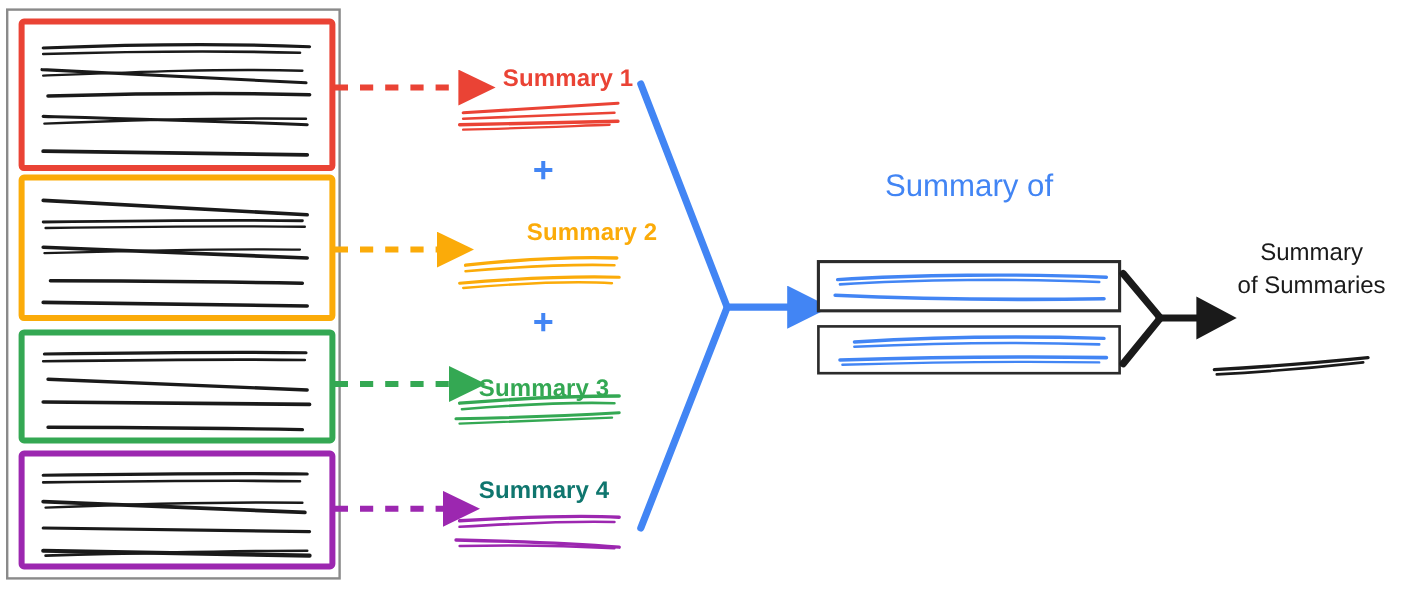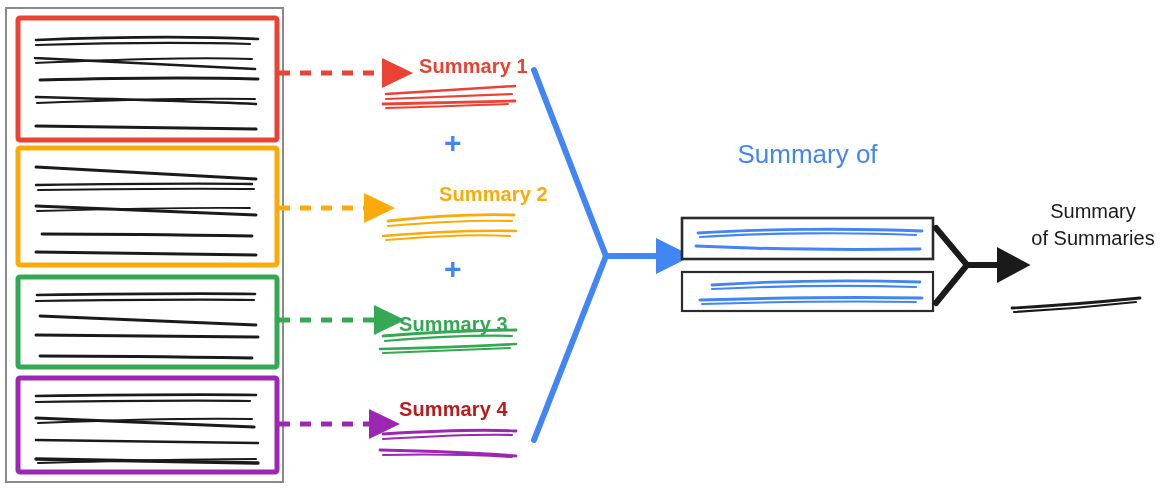--- a/index.html
+++ b/index.html
@@ -158,21 +158,21 @@
 
     <g stroke="#1a1a1a" fill="none" stroke-linecap="round">
       <path d="M1012,308 C1050,306 1100,302 1140,298" stroke-width="2.8"></path>
       <path d="M1014,312 C1052,310 1100,306 1136,302" stroke-width="2.2"></path>
     </g>
   </svg>
 
   <div class="lbl sum-lbl" style="left:399px;top:55px;color:#EA4335;margin-left:20px;">Summary 1</div>
   <div class="lbl sum-lbl" style="left:399px;top:183px;color:#FBAB09;margin-left:40px;">Summary 2</div>
   <div class="lbl sum-lbl" style="left:399px;top:313px;color:#34A853;">Summary 3</div>
-  <div class="lbl sum-lbl" style="left:399px;top:398px;color:#b91c1c;">Summary 4</div>
+  <div class="lbl sum-lbl" style="left:399px;top:398px;color:#0f766e;">Summary 4</div>
 
   <div class="plus" style="left:444px;top:128px;">+</div>
   <div class="plus" style="left:444px;top:254px;">+</div>
 
   <div class="sos-lbl" style="position:absolute;left:700px;top:137px;width:215px;">
     <div>Summary of</div>
   </div>
 
   <div class="final-lbl" style="position:absolute;left:1018px;top:198px;width:150px;">
     <div>Summary</div>

